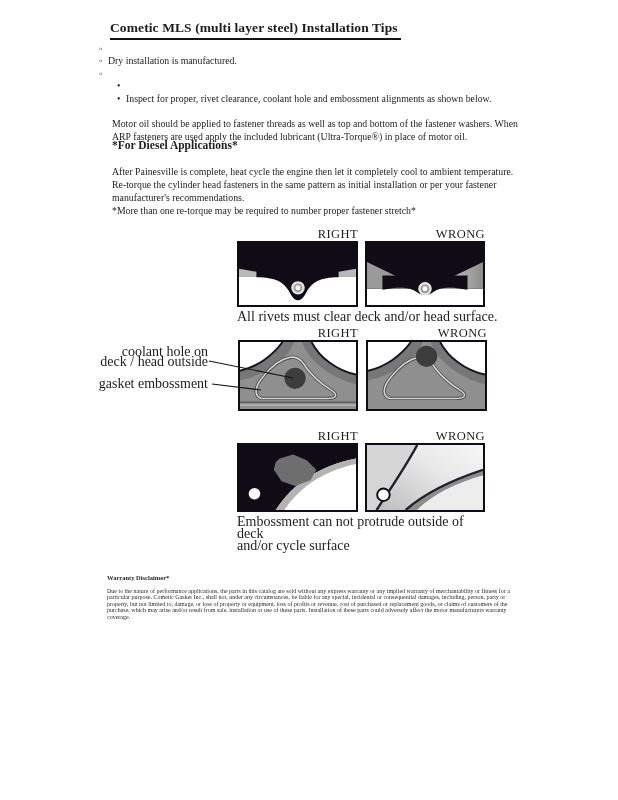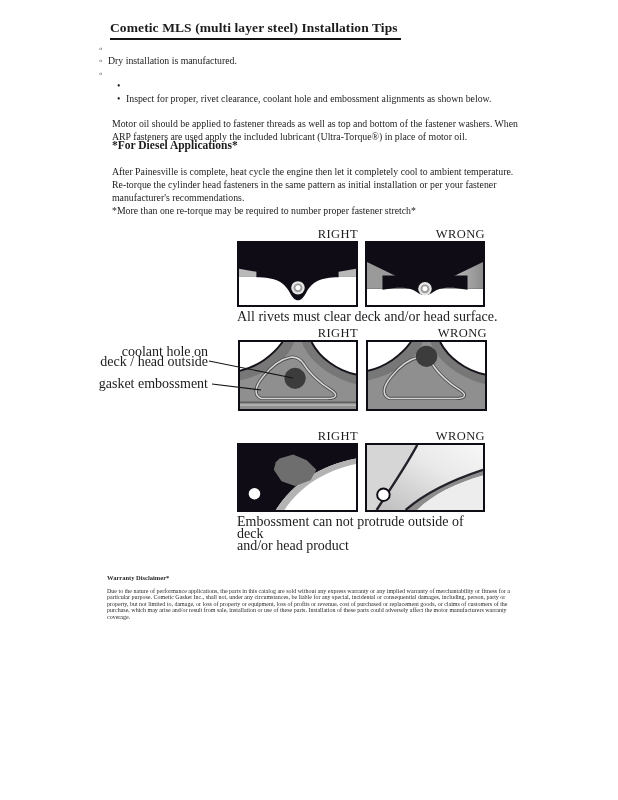--- a/index.html
+++ b/index.html
@@ -175,21 +175,21 @@
       <path d="M 120 26 C 84 38 58 52 40 68 L 52 68 C 68 52 92 40 120 32 Z" fill="#8d8d8d"></path>
       <path d="M 120 32 C 92 40 68 52 52 68 L 120 68 Z" fill="#ededed"></path>
       <path d="M 52 0 C 38 26 24 46 10 68" stroke="#24202a" stroke-width="2.5" fill="none"></path>
       <path d="M 120 26 C 84 38 58 52 40 68" stroke="#24202a" stroke-width="2.5" fill="none"></path>
       <circle cx="17" cy="52" r="6.5" fill="#ffffff" stroke="#100c15" stroke-width="2"></circle>
     </svg>
   </div>
 
   <div class="caption" style="left:237px;top:516px;width:250px;">
     <div>Embossment can not protrude outside of deck</div>
-    <div>and/or head product</div>
+    <div>and/or cycle surface</div>
   </div>
 
   <div class="fine">
     <p class="fh">Warranty Disclaimer*</p>
     <p>Due to the nature of performance applications, the parts in this catalog are sold without any express warranty or any implied warranty of merchantability or fitness for a particular purpose.  Cometic Gasket Inc., shall not, under any circumstances, be liable for any special, incidental or consequential damages, including, person, party or property, but not limited to, damage, or loss of property or equipment, loss of profits or revenue, cost of purchased or replacement goods, or claims of customers of the purchase, which may arise and/or result from sale, installation or use of these parts.  Installation of these parts could adversely affect the motor manufacturers warranty coverage.</p>
     <p class="tight">VENUE-The agreed upon venue, in the event of dispute whatsoever between the parties, whether instituted by either party, including, but not limited to, contract terms, payment terms, delivery, type, defects, sufficiency of product, shall be the Court of Common Pleas, Lake County, Ohio or the Painesville Municipal Court, Lake County, Ohio, depending on the amount in controversy.</p>
     <p>This agreement shall be governed by and construed under the laws of the State of Ohio.</p>
     <p>All prices and terms are subject to change without notice.</p>
     <p>Terms COD- Secured with a completed dealer/jobber application on File, COD-Company check with a current credit card number on file.  Open accounts may be established by well rated firms.  A credit application is available upon request.  Open accounts are due payable Net 30 days from date of invoice.  No statement will be sent.  If an account becomes 60 or more days past due, it is subject to being placed on credit hold.  No orders will be shipped or new orders accepted until past due balance is paid.  If an account becomes 90 or more days past due, it is subject to being placed for collections.  All costs of collection are the responsibility of the customer, including attorney fees, court costs, and other expenses of litigation.</p>
     <p>Returns- Authorized (RGA) must be obtained in advance on all returns.  A packing slip or invoice number must accompany the merchandise.  No returns after 30 days from invoice date.  All returns are subject to a 25% restocking charge.  All custom designed and custom manufactured gaskets are non-returnable.</p>

